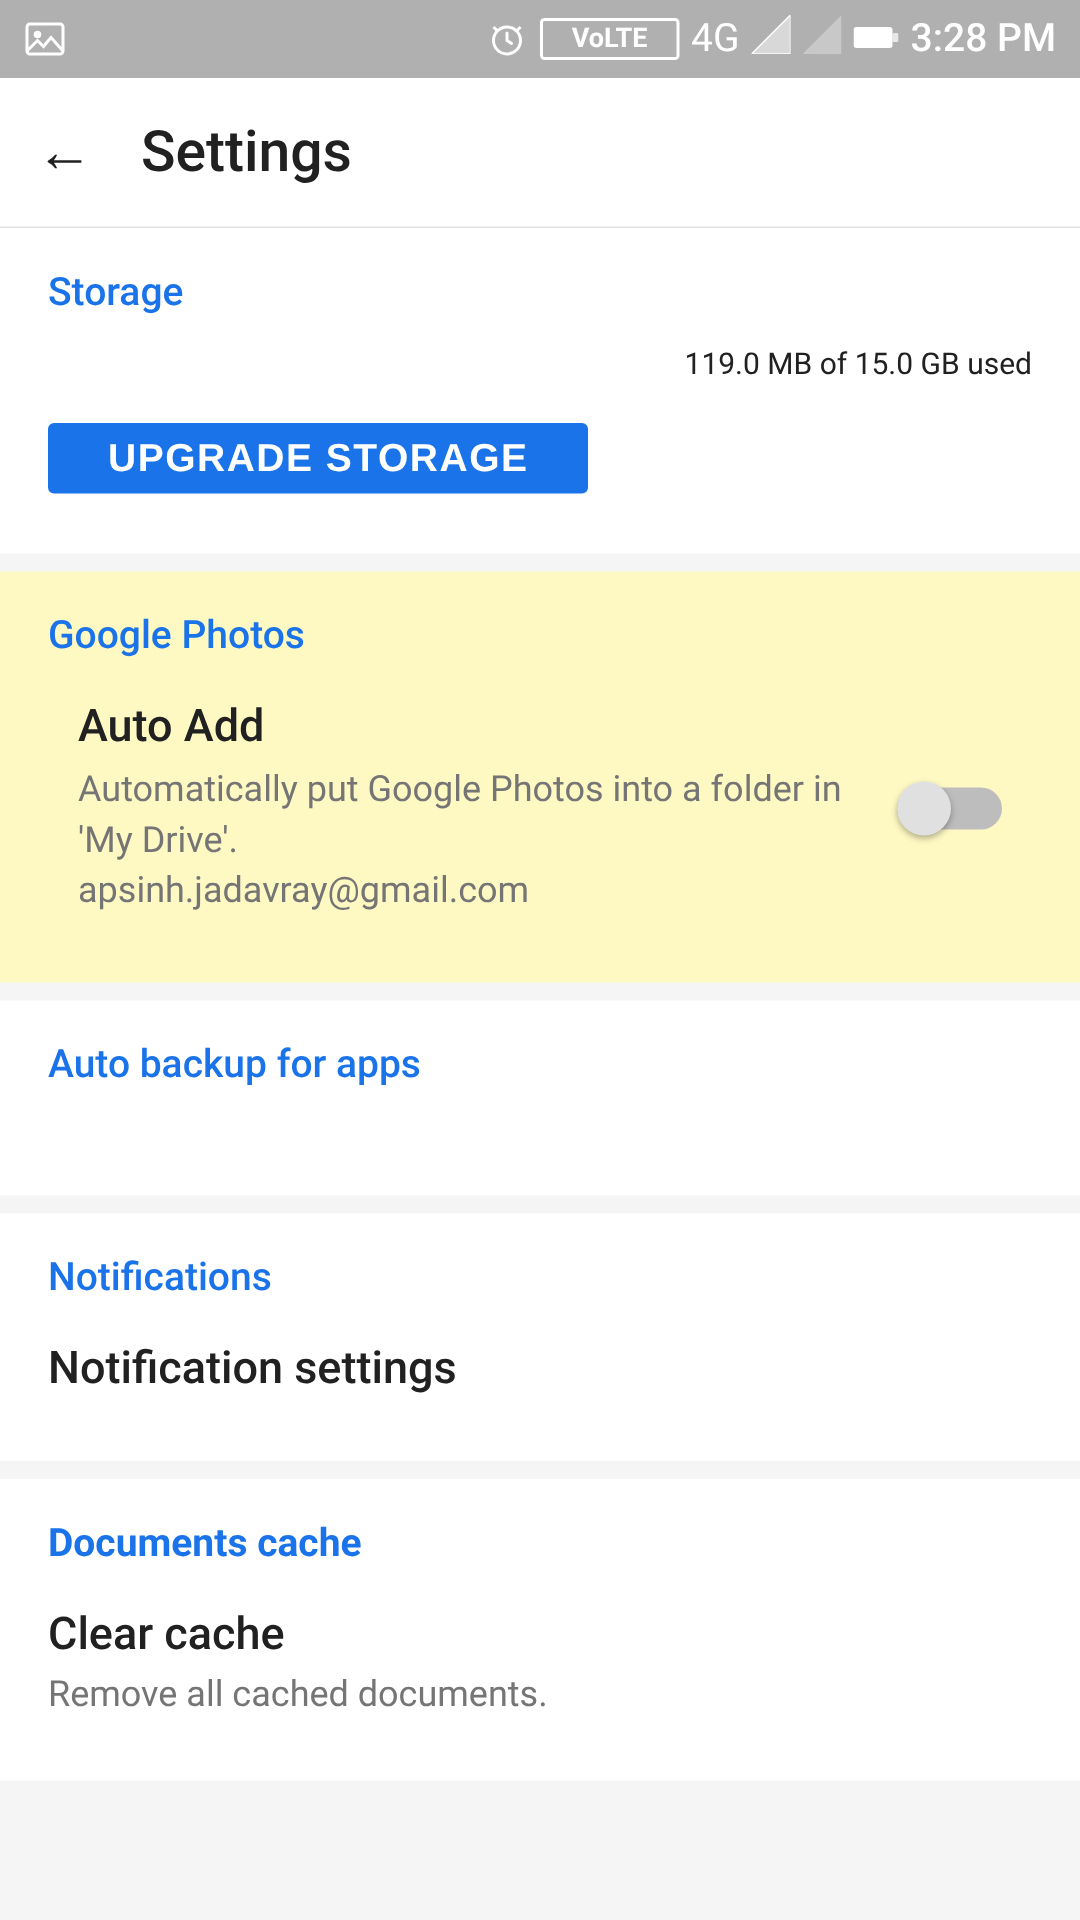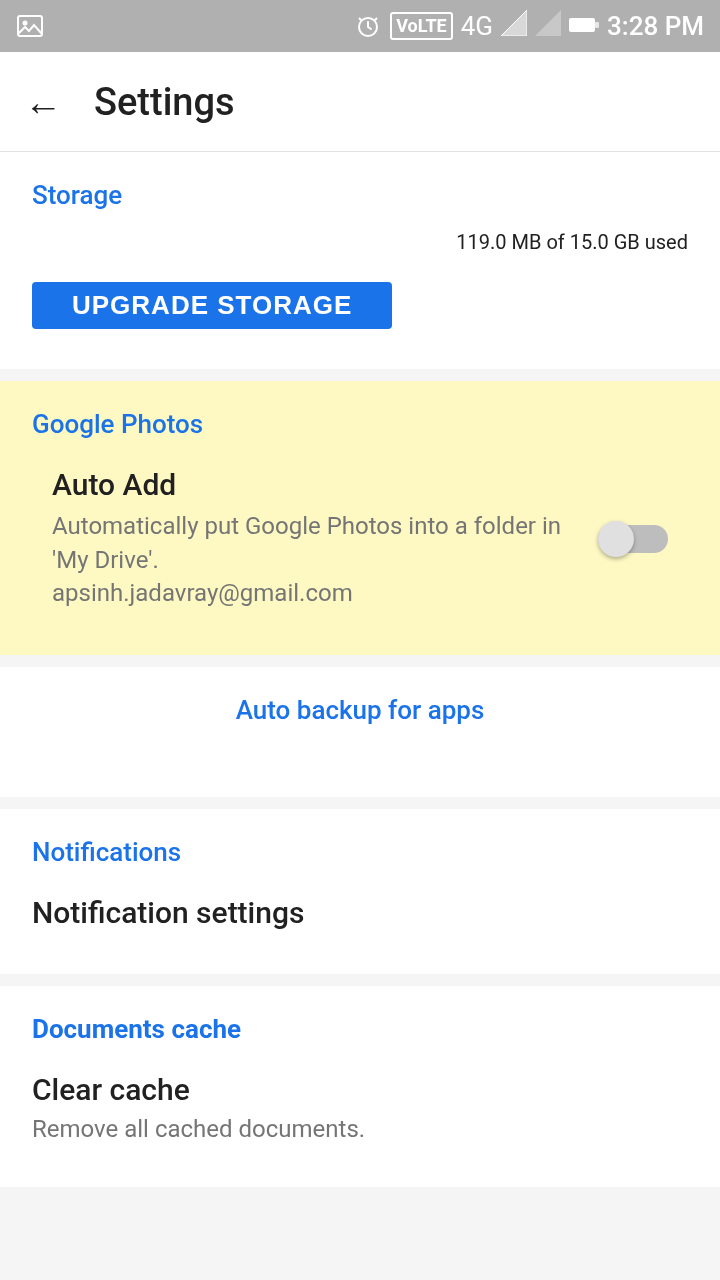--- a/index.html
+++ b/index.html
@@ -167,21 +167,20 @@
     .autobackup-section {
       background: #fff;
       margin-top: 12px;
       padding: 0 0 24px 0;
     }
     .autobackup-header {
       font-size: 26px;
       color: #1a73e8;
       font-weight: 500;
       padding: 28px 32px 8px 32px;
-      text-align: center;
     }
     .backup-row {
       padding: 20px 32px;
     }
     .backup-title {
       font-size: 30px;
       font-weight: 500;
       color: #212121;
       margin-bottom: 8px;
     }
@@ -255,21 +254,21 @@
 
     <div class="status-icon">
       <svg width="26" height="26" viewBox="0 0 26 26" fill="none">
         <circle cx="13" cy="14" r="9" stroke="white" stroke-width="2"></circle>
         <polyline points="13,9 13,14 16,16" stroke="white" stroke-width="2" stroke-linecap="round"></polyline>
         <line x1="4" y1="5" x2="7" y2="8" stroke="white" stroke-width="2"></line>
         <line x1="22" y1="5" x2="19" y2="8" stroke="white" stroke-width="2"></line>
       </svg>
     </div>
 
-    <span style="font-size:18px;font-weight:bold;color:white;border:2px solid white;padding:1px 4px;border-radius:3px;line-height:1.2;">VoLTE</span>
+    <span style="font-size:18px;font-weight:bold;color:white;border:2px solid white;padding:1px 19px;border-radius:3px;line-height:1.2;">VoLTE</span>
 
     <span style="font-size:26px;font-weight:normal;color:white;">4G</span>
 
     <div>
       <svg width="26" height="26" viewBox="0 0 26 26" fill="white">
         <polygon points="0,26 26,0 26,26" fill="white" opacity="0.5"></polygon>
         <polygon points="0,26 26,0 26,26" fill="none" stroke="white" stroke-width="1"></polygon>
       </svg>
     </div>
     <div>

